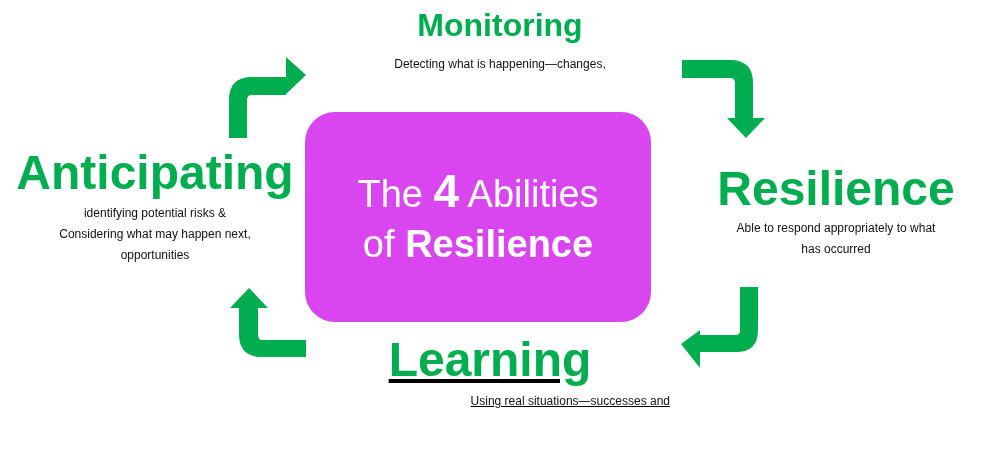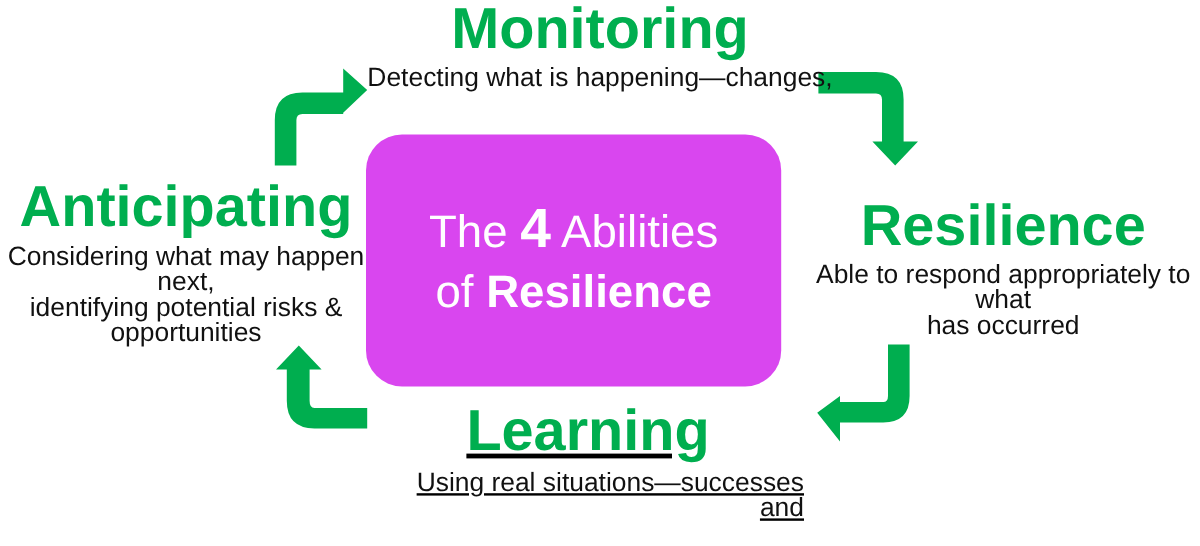--- a/index.html
+++ b/index.html
@@ -7,23 +7,23 @@
          font-family:"Liberation Sans", sans-serif; }
   .arrows { position:absolute; left:0; top:0; width:1000px; height:455px; }
   .center-box { position:absolute; left:305px; top:112px; width:346px; height:210px;
                 background:#d946ef; border-radius:30px; display:flex; flex-direction:column;
                 align-items:center; justify-content:center; color:#ffffff; }
   .center-line { font-size:38px; line-height:50px; white-space:nowrap; }
   .center-line b { font-weight:bold; }
   .num { font-size:46px; font-weight:bold; }
   .section { position:absolute; text-align:center; }
   .title { color:#00ae4f; font-weight:bold; font-size:48px; line-height:46px; white-space:nowrap; }
-  .desc { color:#111111; font-size:22px; line-height:21px; }
+  .desc { color:#111111; font-size:12px; line-height:21px; }
   #sec-monitoring { left:300px; top:2px; width:400px; }
-  #sec-monitoring .title { font-size:48px; }
+  #sec-monitoring .title { font-size:32px; }
   #sec-monitoring .desc { margin-top:6px; }
   #sec-anticipating { left:0px; top:150px; width:310px; }
   #sec-anticipating .desc { margin-top:7px; }
   #sec-responding { left:672px; top:166px; width:328px; }
   #sec-responding .desc { margin-top:6px; }
   #sec-learning { left:310px; top:337px; width:360px;text-decoration:underline; }
   #sec-learning .desc { margin-top:8px;text-align:right; }
 </style>
 </head>
 <body>
@@ -62,22 +62,22 @@
 <div class="section" id="sec-monitoring">
   <div class="title">Monitoring</div>
   <div class="desc">
     <div>Detecting what is happening—changes,</div>
   </div>
 </div>
 
 <div class="section" id="sec-anticipating">
   <div class="title">Anticipating</div>
   <div class="desc">
+    <div>identifying potential risks &amp;</div>
     <div>Considering what may happen next,</div>
-    <div>identifying potential risks &amp;</div>
     <div>opportunities</div>
   </div>
 </div>
 
 <div class="section" id="sec-responding">
   <div class="title">Resilience</div>
   <div class="desc">
     <div>Able to respond appropriately to what</div>
     <div>has occurred</div>
   </div>

